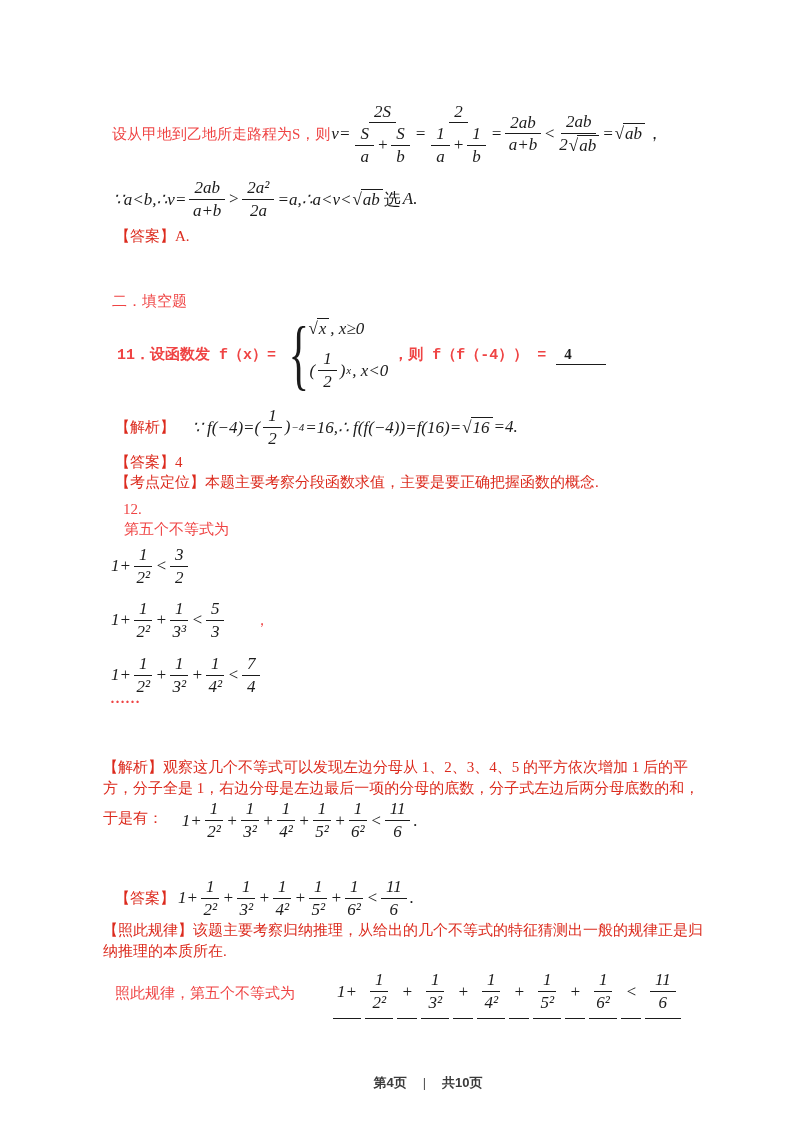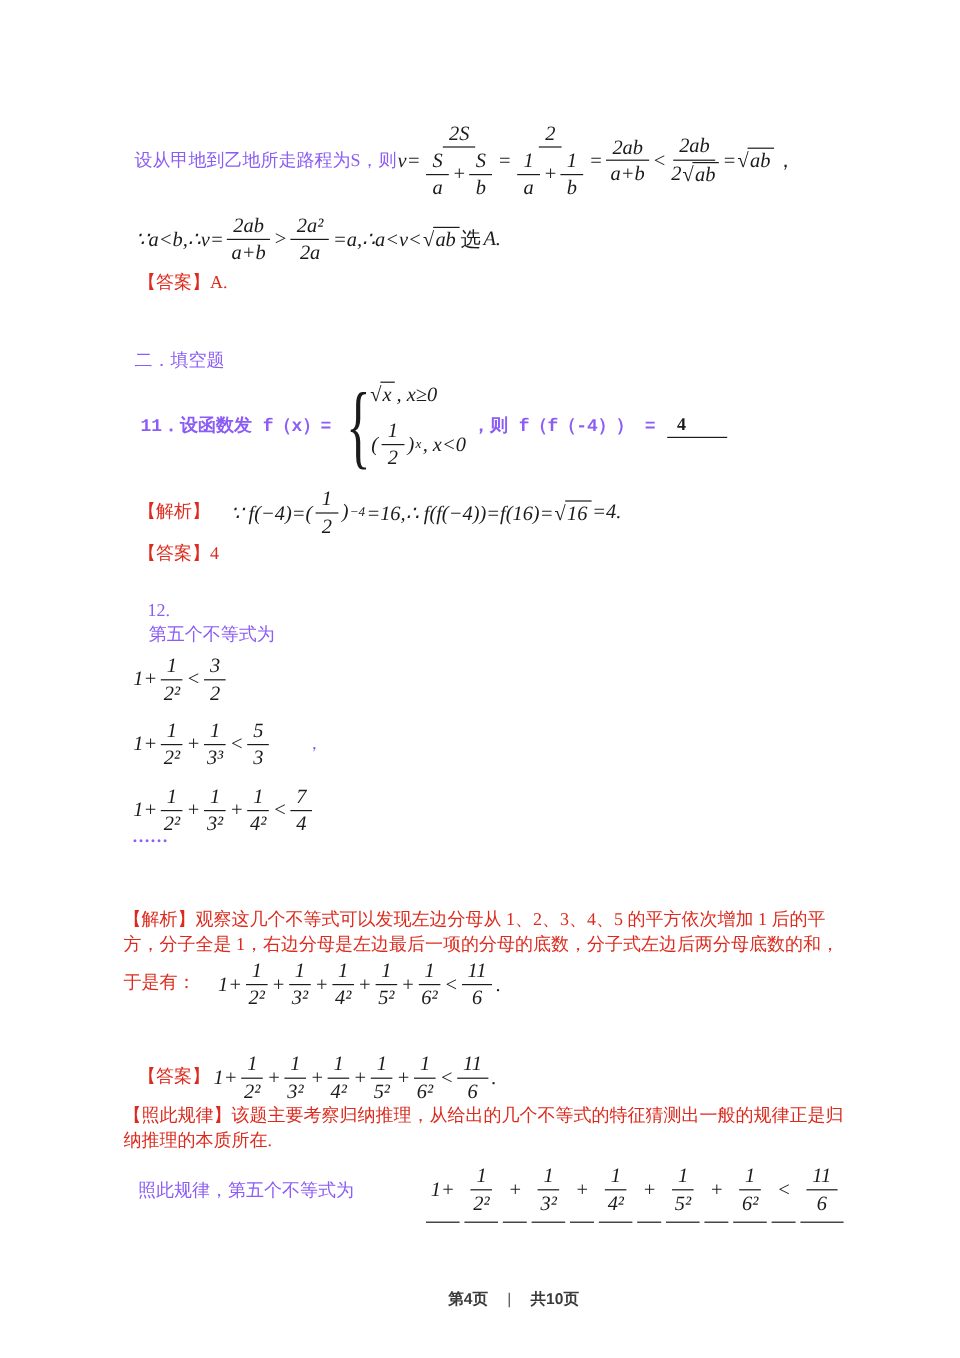--- a/index.html
+++ b/index.html
@@ -1,19 +1,19 @@
 <!DOCTYPE html>
 <html><head>
 <meta charset="utf-8">
 <style>
   html,body{margin:0;padding:0;background:#ffffff;}
   .page{position:relative;width:800px;height:1132px;background:#ffffff;overflow:hidden;
         font-family:"Liberation Serif","DejaVu Serif",serif;color:#1b1b1b;}
   .abs{position:absolute;}
-  .cn{font-size:15px;line-height:21px;color:#8b5cf6;}
+  .cn{font-size:15px;line-height:21px;color:#ef4444;}
   .red{color:#dc2b1e;}
   .bold{font-weight:bold;font-family:Liberation Mono, monospace;}
   .row{display:flex;align-items:center;}
   
   .fm{font-family:"Liberation Serif","DejaVu Serif",serif;font-style:italic;font-size:17px;
       color:#1b1b1b;display:inline-flex;align-items:center;flex-wrap:nowrap;vertical-align:middle;}
   .fm .mi{font-style:italic;padding:0 1px;white-space:pre;}
   .fm .mr{font-style:normal;padding:0 1px;white-space:pre;}
   .fm sup.msup{font-style:italic;font-size:11px;line-height:1;vertical-align:super;}
   .frac{display:inline-flex;flex-direction:column;align-items:center;vertical-align:middle;
@@ -214,20 +214,21 @@
         <span class="sqrt">
           <span class="rad">√</span>
           <span class="radc"><span class="mi">16</span></span>
         </span>
         <span class="mi">=4.</span>
       </span>
   </div>
 
   <div class="abs cn red" style="left:115px;top:452px;">【答案】4</div>
 
+  <div class="abs cn red" style="left:115px;top:472px;width:580px;">【考点定位】本题主要考察分段函数求值，主要是要正确把握函数的概念.</div>
 
   <div class="abs cn" style="left:123px;top:499px;">12.</div>
   <div class="abs cn" style="left:124px;top:519px;">第五个不等式为</div>
 
   <div class="abs row" style="left:110px;top:539px;height:54px;">
     <span class="fm">
         <span class="mi">1+</span>
         <span class="frac">
           <span class="fn">
             <span class="mi">1</span>
@@ -438,21 +439,21 @@
           <span class="fd">
             <span class="mi">6</span>
           </span>
         </span>
         <span class="mi">.</span>
       </span>
   </div>
 
   <div class="abs cn red" style="left:103px;top:920px;width:600px;">【照此规律】该题主要考察归纳推理，从给出的几个不等式的特征猜测出一般的规律正是归纳推理的本质所在.</div>
 
-  <div class="abs row" style="left:115px;top:965px;height:56px;gap:22px;">
+  <div class="abs row" style="left:115px;top:965px;height:56px;">
     <span class="cn">照此规律，第五个不等式为</span>
     <span class="fm" style="margin-left:36px;">
         <span class="ugrp">
           <span class="mi">1+</span>
         </span>
         <span class="ugrp">
           <span class="frac">
             <span class="fn">
               <span class="mi">1</span>
             </span>

